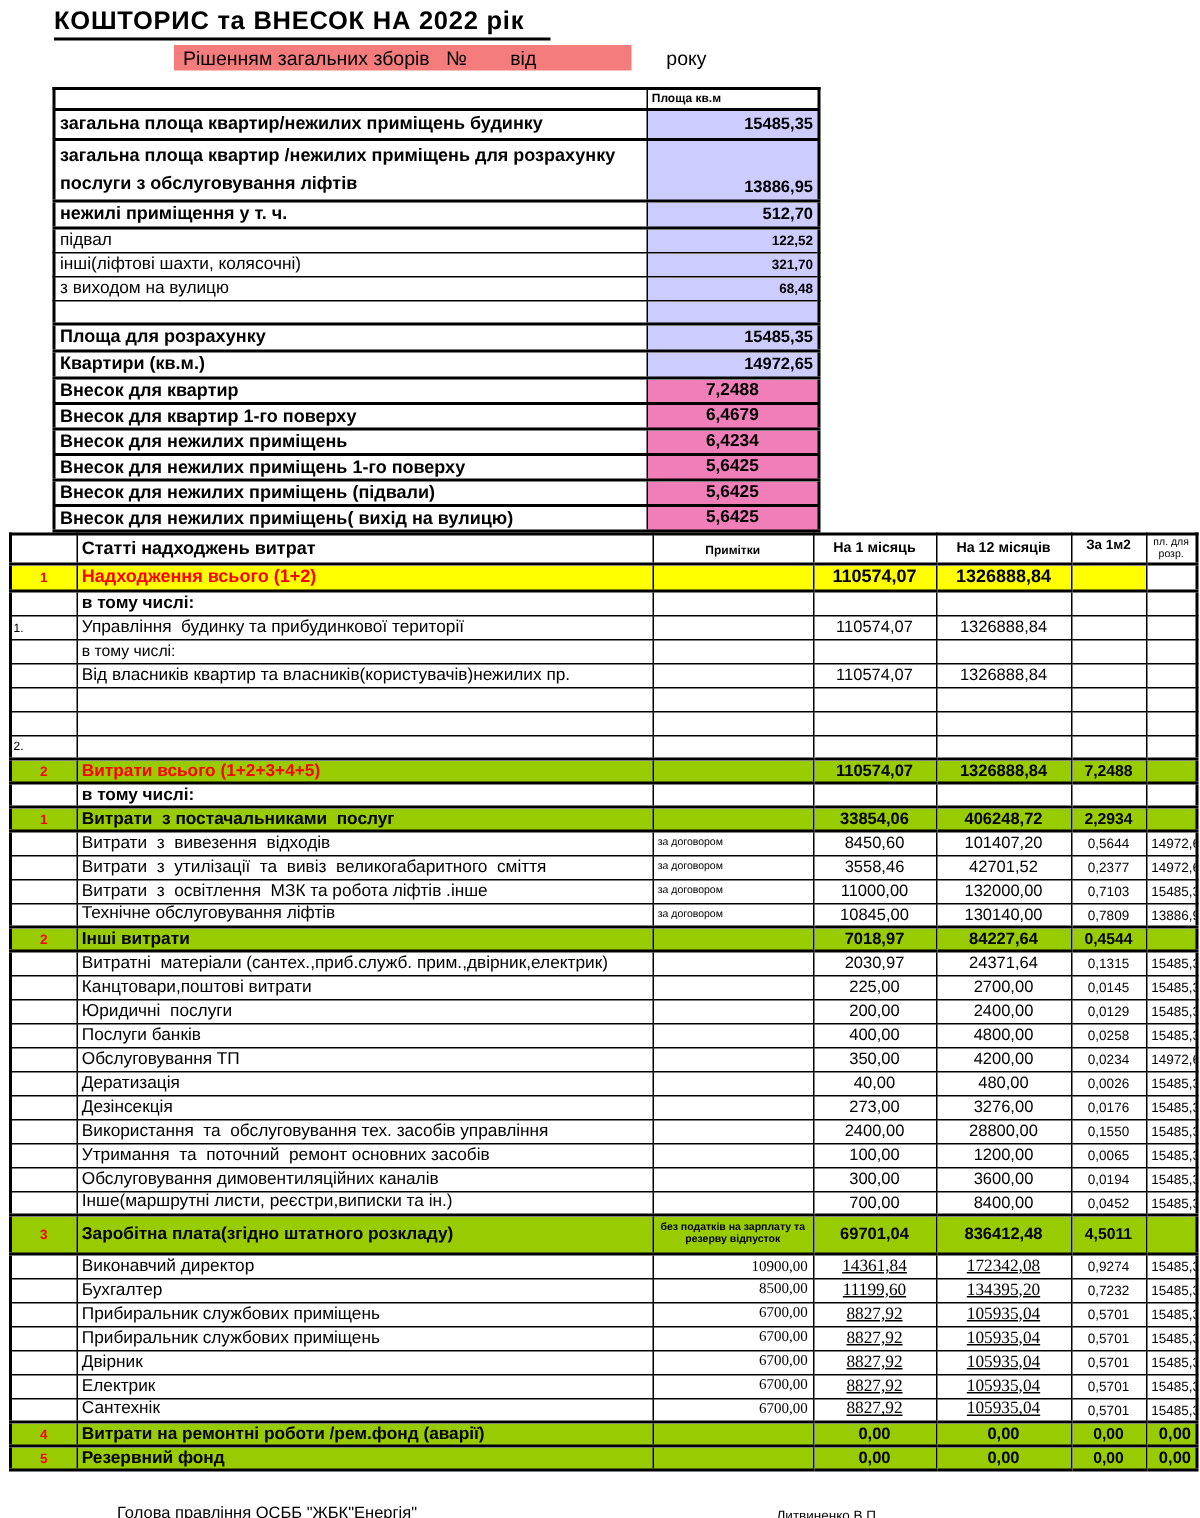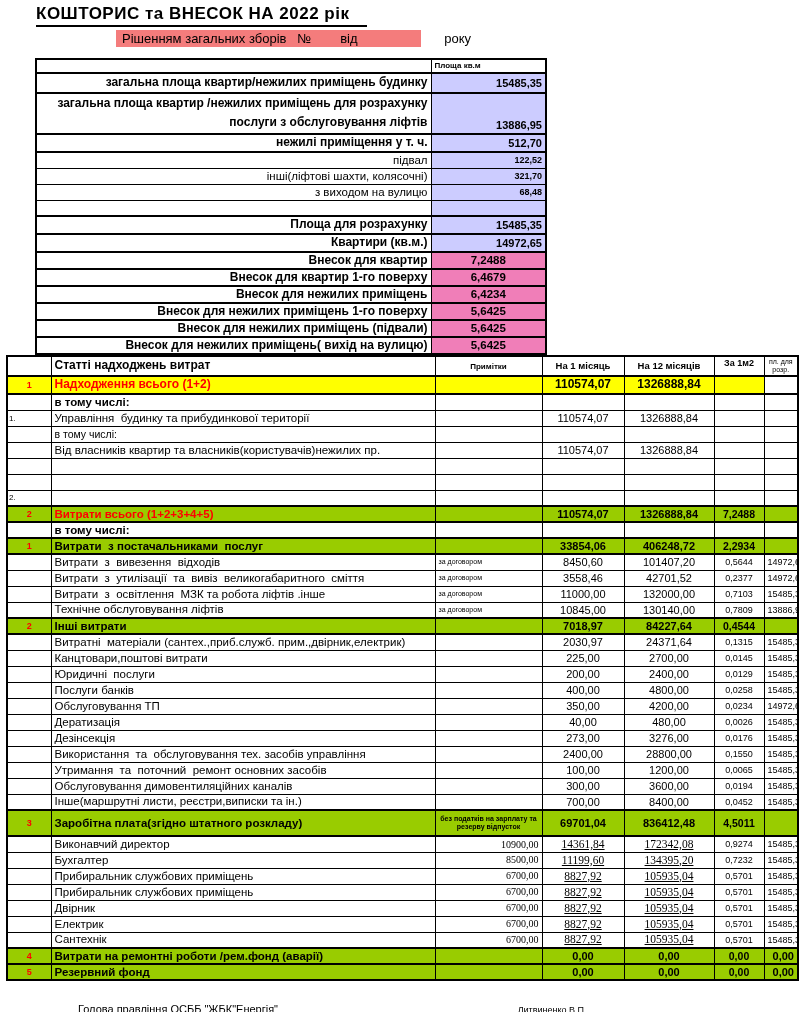--- a/index.html
+++ b/index.html
@@ -11,21 +11,21 @@
          border-bottom:2px solid #000;display:inline-block;padding:0 18px 1px 0;}
   .notebar{margin:3px 0 0 116px;width:305px;height:17px;background:#F47C7C;
            font-size:13px;line-height:17px;white-space:pre;padding-left:6px;box-sizing:border-box;}
 
   table{border-collapse:collapse;table-layout:fixed;}
   td,th{border:1px solid #000;padding:0 3px;overflow:hidden;line-height:1.15;vertical-align:middle;}
 
   
   .at{margin:11px 0 0 35px;width:510px;border:2px solid #000;}
   .at col.c-lbl{width:395px;} .at col.c-val{width:115px;}
-  .at td.lbl{font-size:11.5px;text-align:right;}
+  .at td.lbl{font-size:11.5px;text-align:left;}
   .at td.val{background:#CCCCFF;font-weight:bold;text-align:right;font-size:11px;white-space:nowrap;}
   .at tr{height:16px;}
   .at tr.ah{height:14px;} .at tr.ah td{border-bottom-width:2px;}
   .at tr.ah td.val{background:#fff;text-align:left;font-size:8px;font-weight:bold;}
   .at tr.bigrow{height:20px;} .at tr.boldrow{height:18px;}
   .at tr.bigrow td,.at tr.boldrow td,.at tr.two td{border-top-width:2px;border-bottom-width:2px;}
   .at tr.bigrow td.lbl,.at tr.boldrow td.lbl,.at tr.two td.lbl{font-weight:bold;font-size:12px;}
   .at tr.two{height:40px;} .at tr.two td{vertical-align:bottom;padding-bottom:2px;}
   .at tr.two td.lbl{white-space:pre-line;line-height:1.55;}
   .at tr.reg td.val{font-size:9px;}

